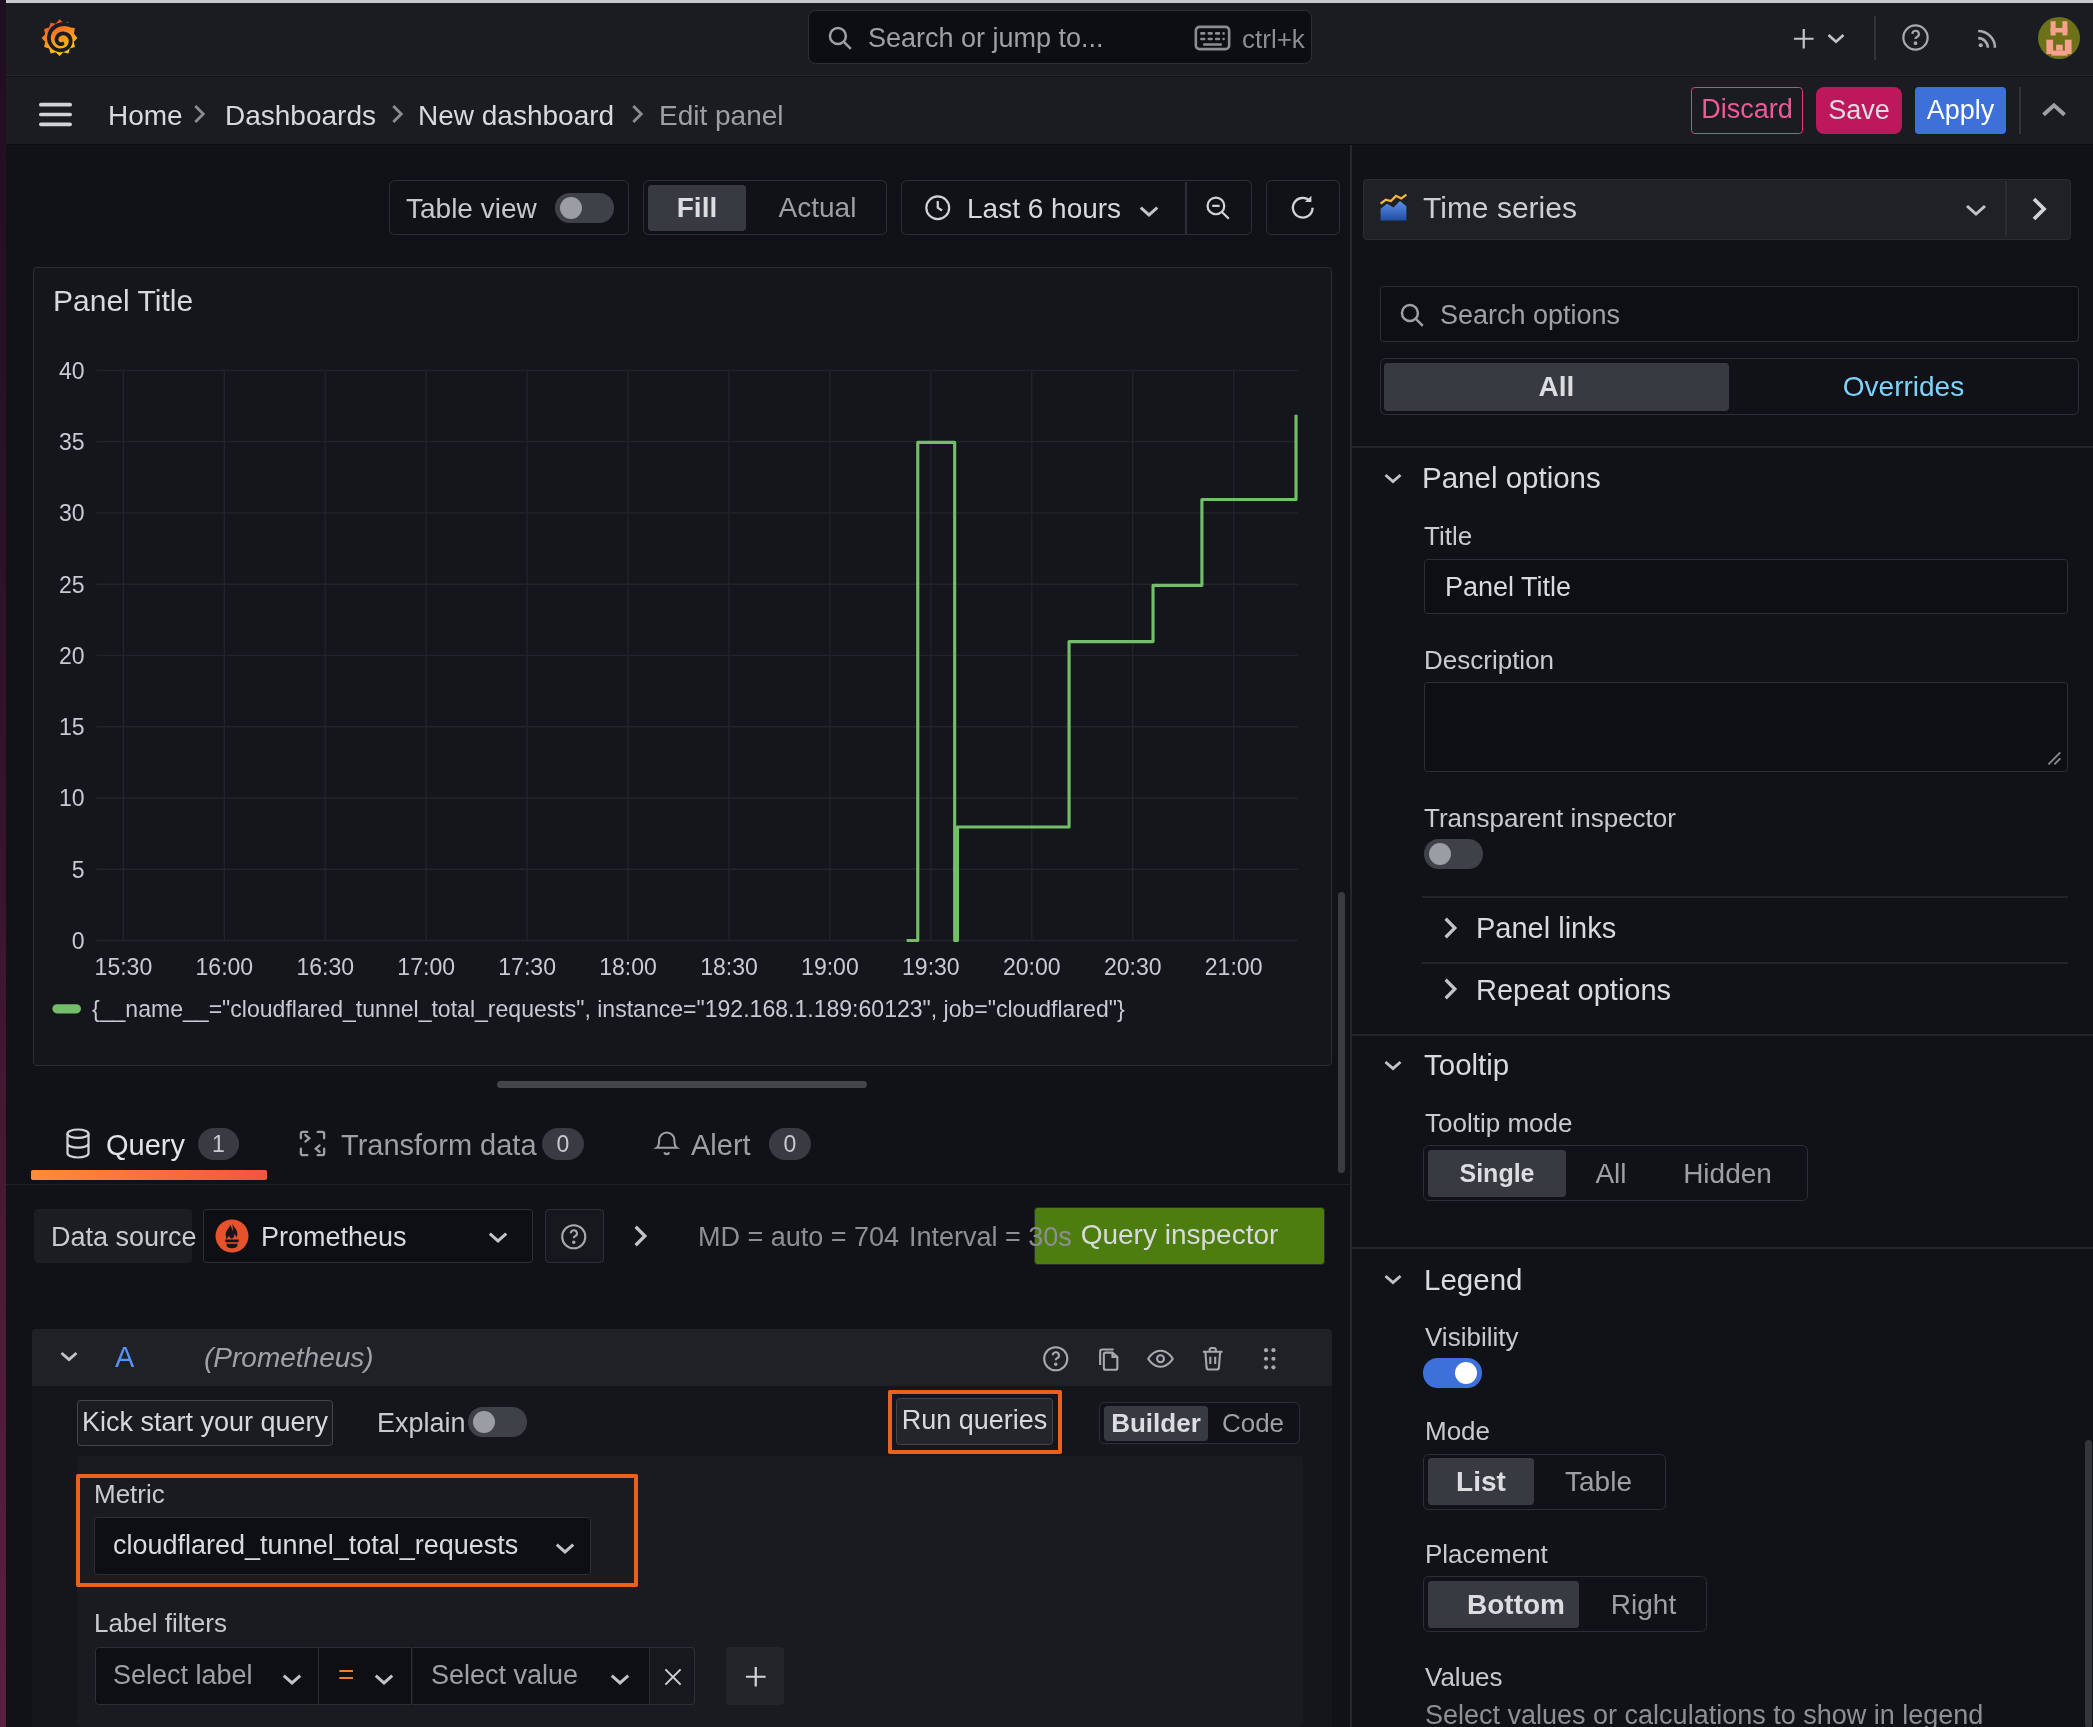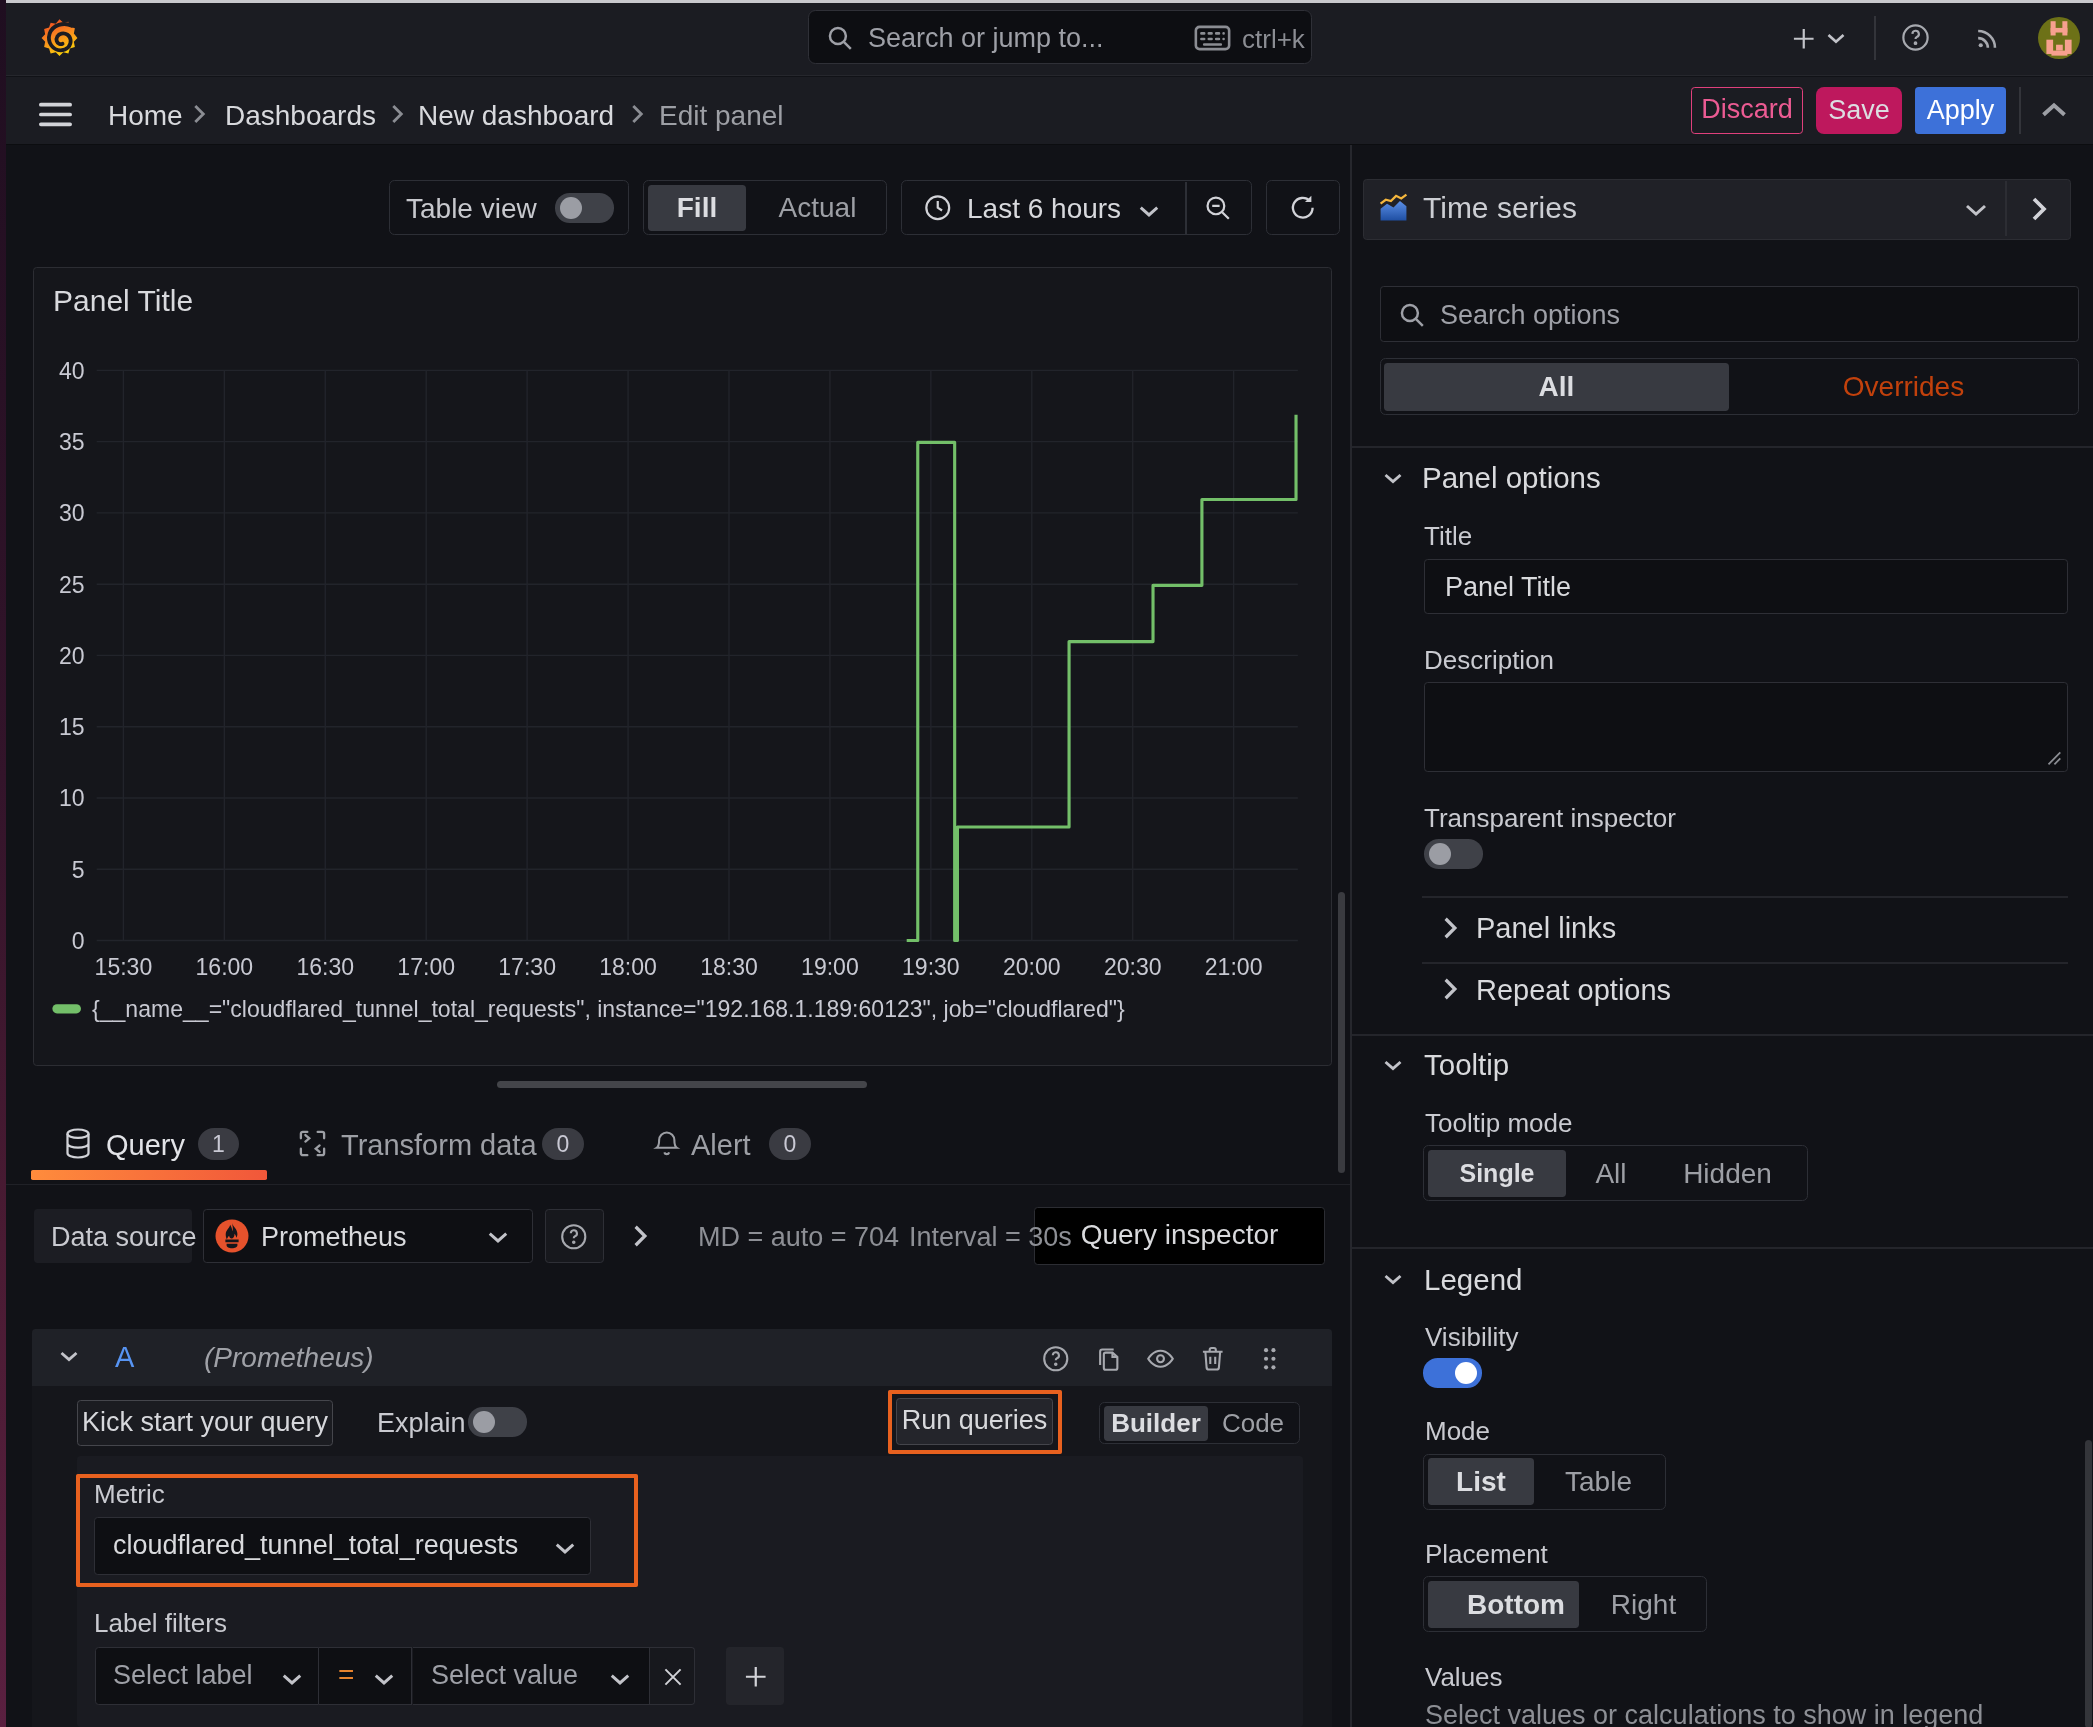--- a/index.html
+++ b/index.html
@@ -281,21 +281,21 @@
     <div class="abs" style="left:545px; top:1209px; width:59px; height:54px; background:#17181d; border:1.8px solid #2e2f36; border-radius:3.7px;"></div>
     <svg class="abs" style="left:559px; top:1222px;" width="29.5" height="29.5" viewBox="0 0 24 24" fill="none" stroke="#a7a9af" stroke-width="1.7">
         <circle cx="12" cy="12" r="9.4"></circle>
         <path d="M9.6 9.2a2.5 2.5 0 1 1 3.4 2.4c-.8.35-1 .8-1 1.6"></path>
         <circle cx="12" cy="16.4" r="0.6" fill="#a7a9af"></circle>
       </svg>
     <svg class="abs" style="left:631px; top:1224px;" width="18.5" height="24" viewBox="0 0 8 10" fill="none" stroke="#c2c3c9" stroke-width="1.4">
         <path d="M2 1l4 4-4 4"></path>
       </svg>
     <div class="abs" style="left:698px; top:1222px; font-size:27px; color:#8d8f95;">MD = auto = 704</div>
-    <div class="abs" style="left:1034px; top:1207px; width:291px; height:58px; background:#000000; border:1.8px solid #2c2d33; border-radius:3.7px; color:#d9dadd; font-size:28px; line-height:54px; text-align:center;">Query inspector</div>
+    <div class="abs" style="left:1034px; top:1207px; width:291px; height:58px; background:#4d7c0f; border:1.8px solid #2c2d33; border-radius:3.7px; color:#d9dadd; font-size:28px; line-height:54px; text-align:center;">Query inspector</div>
     <div class="abs" style="left:909px; top:1222px; font-size:27px; color:#8d8f95; z-index:3;">Interval = 30s</div>
 
     <div class="abs" style="left:32px; top:1329px; width:1300px; height:57px; background:#1f2127; border-radius:3.7px 3.7px 0 0;"></div>
     <svg class="abs" style="left:59px; top:1348px;" width="20" height="16.6" viewBox="0 0 12 8" fill="none" stroke="#c2c3c9" stroke-width="1.7">
         <path d="M1.5 2l4.5 4 4.5-4"></path>
       </svg>
     <div class="abs" style="left:115px; top:1341px; font-size:29px; color:#5794f2; font-weight:500;">A</div>
     <div class="abs" style="left:204px; top:1342px; font-size:28px; color:#9fa1a7; font-style:italic;">(Prometheus)</div>
     <svg class="abs" style="left:1041px; top:1344px;" width="29.5" height="29.5" viewBox="0 0 24 24" fill="none" stroke="#a7a9af" stroke-width="1.7">
         <circle cx="12" cy="12" r="9.4"></circle>
@@ -378,21 +378,21 @@
 
     <div class="abs" style="left:1380px; top:286px; width:699px; height:56px; background:#0e0f13; border:1.8px solid #2e2f36; border-radius:3.7px;"></div>
     <svg class="abs" style="left:1397px; top:300px;" width="29.5" height="29.5" viewBox="0 0 24 24" fill="none" stroke="#9ea0a7" stroke-width="2">
         <circle cx="10.5" cy="10.5" r="6.5"></circle>
         <path d="M15.5 15.5 L21 21"></path>
       </svg>
     <div class="abs" style="left:1440px; top:300px; font-size:27px; color:#9ea0a7;">Search options</div>
 
     <div class="abs border-box" style="left:1380px; top:358px; width:699px; height:57px; background:#111217;"></div>
     <div class="abs seg-on" style="left:1384px; top:363px; width:345px; height:48px; font-size:28px; line-height:48px; text-align:center; font-weight:bold;">All</div>
-    <div class="abs" style="left:1733px; top:363px; width:341px; height:48px; font-size:28px; line-height:48px; text-align:center; color:#c2410c;">Overrides</div>
+    <div class="abs" style="left:1733px; top:363px; width:341px; height:48px; font-size:28px; line-height:48px; text-align:center; color:#7dd3fc;">Overrides</div>
     <div class="abs" style="left:1352px; top:446px; width:741px; height:1.8px; background:#24252b;"></div>
 
     <svg class="abs" style="left:1383px; top:470px;" width="20" height="16.6" viewBox="0 0 12 8" fill="none" stroke="#c2c3c9" stroke-width="1.7">
         <path d="M1.5 2l4.5 4 4.5-4"></path>
       </svg>
     <div class="abs" style="left:1422px; top:461px; font-size:29.5px; color:#d9dadd; font-weight:500;">Panel options</div>
     <div class="abs" style="left:1424px; top:521px; font-size:26px; color:#c9cad0; font-weight:500;">Title</div>
     <div class="abs" style="left:1424px; top:559px; width:644px; height:55px; background:#0e0f13; border:1.8px solid #2e2f36; border-radius:3.7px;"></div>
     <div class="abs" style="left:1445px; top:572px; font-size:27px; color:#d9dadd;">Panel Title</div>
     <div class="abs" style="left:1424px; top:645px; font-size:26px; color:#c9cad0; font-weight:500;">Description</div>

